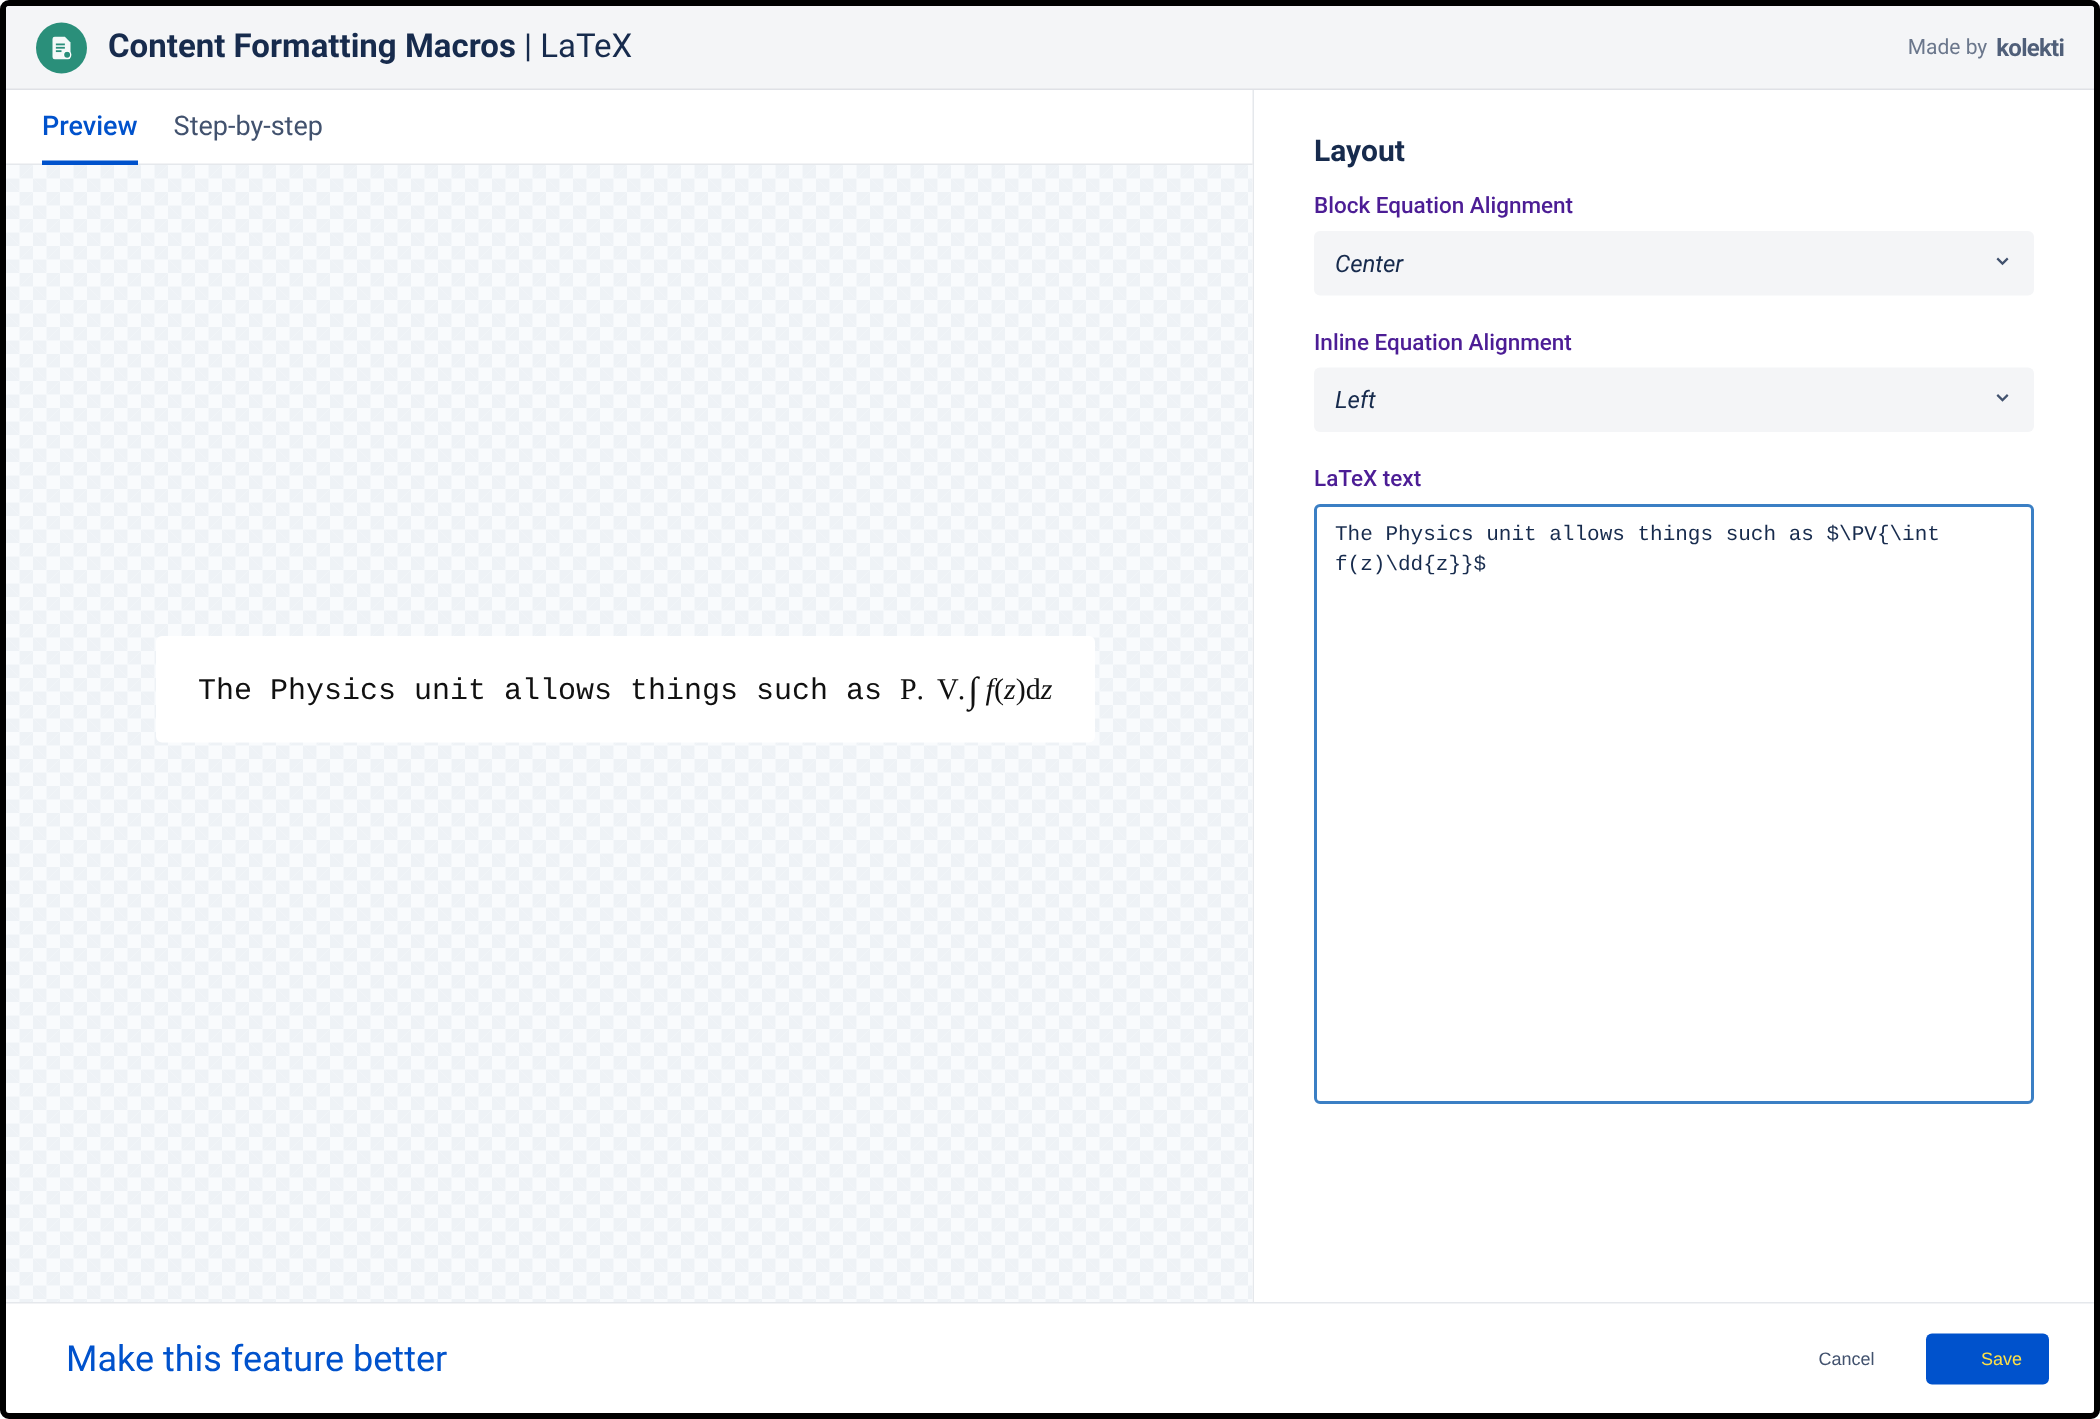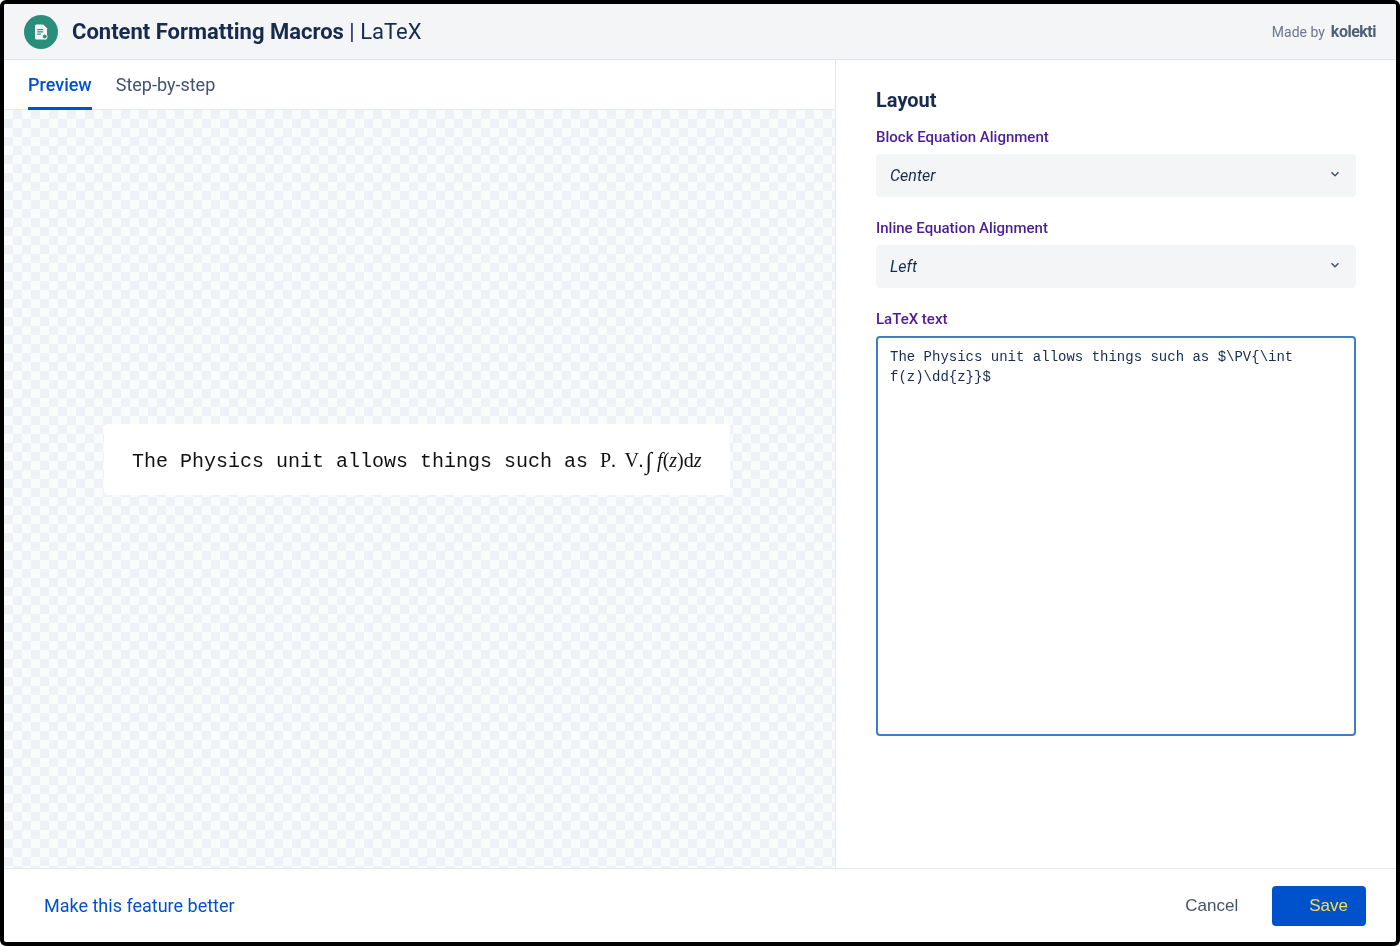--- a/index.html
+++ b/index.html
@@ -165,26 +165,26 @@
   .footer {
     height: 74px;
     border-top: 1px solid #e5e8ec;
     display: flex;
     align-items: center;
     padding: 0 30px 0 40px;
     gap: 16px;
   }
   .footer-link {
     color: #0052cc;
-    font-size: 18px;
+    font-size: 24px;
     cursor: pointer;
   }
   .footer-spacer { flex: 1; }
   .btn {
-    font-size: 17px;
+    font-size: 12px;
     padding: 10px 18px;
     border-radius: 4px;
     cursor: pointer;
     border: none;
     background: transparent;
   }
   .btn.cancel { color: #42526e; }
   .btn.primary { background: #0052cc; color: #fde047; font-weight: 500; padding-left: 37px; }
 </style>
 </head>

